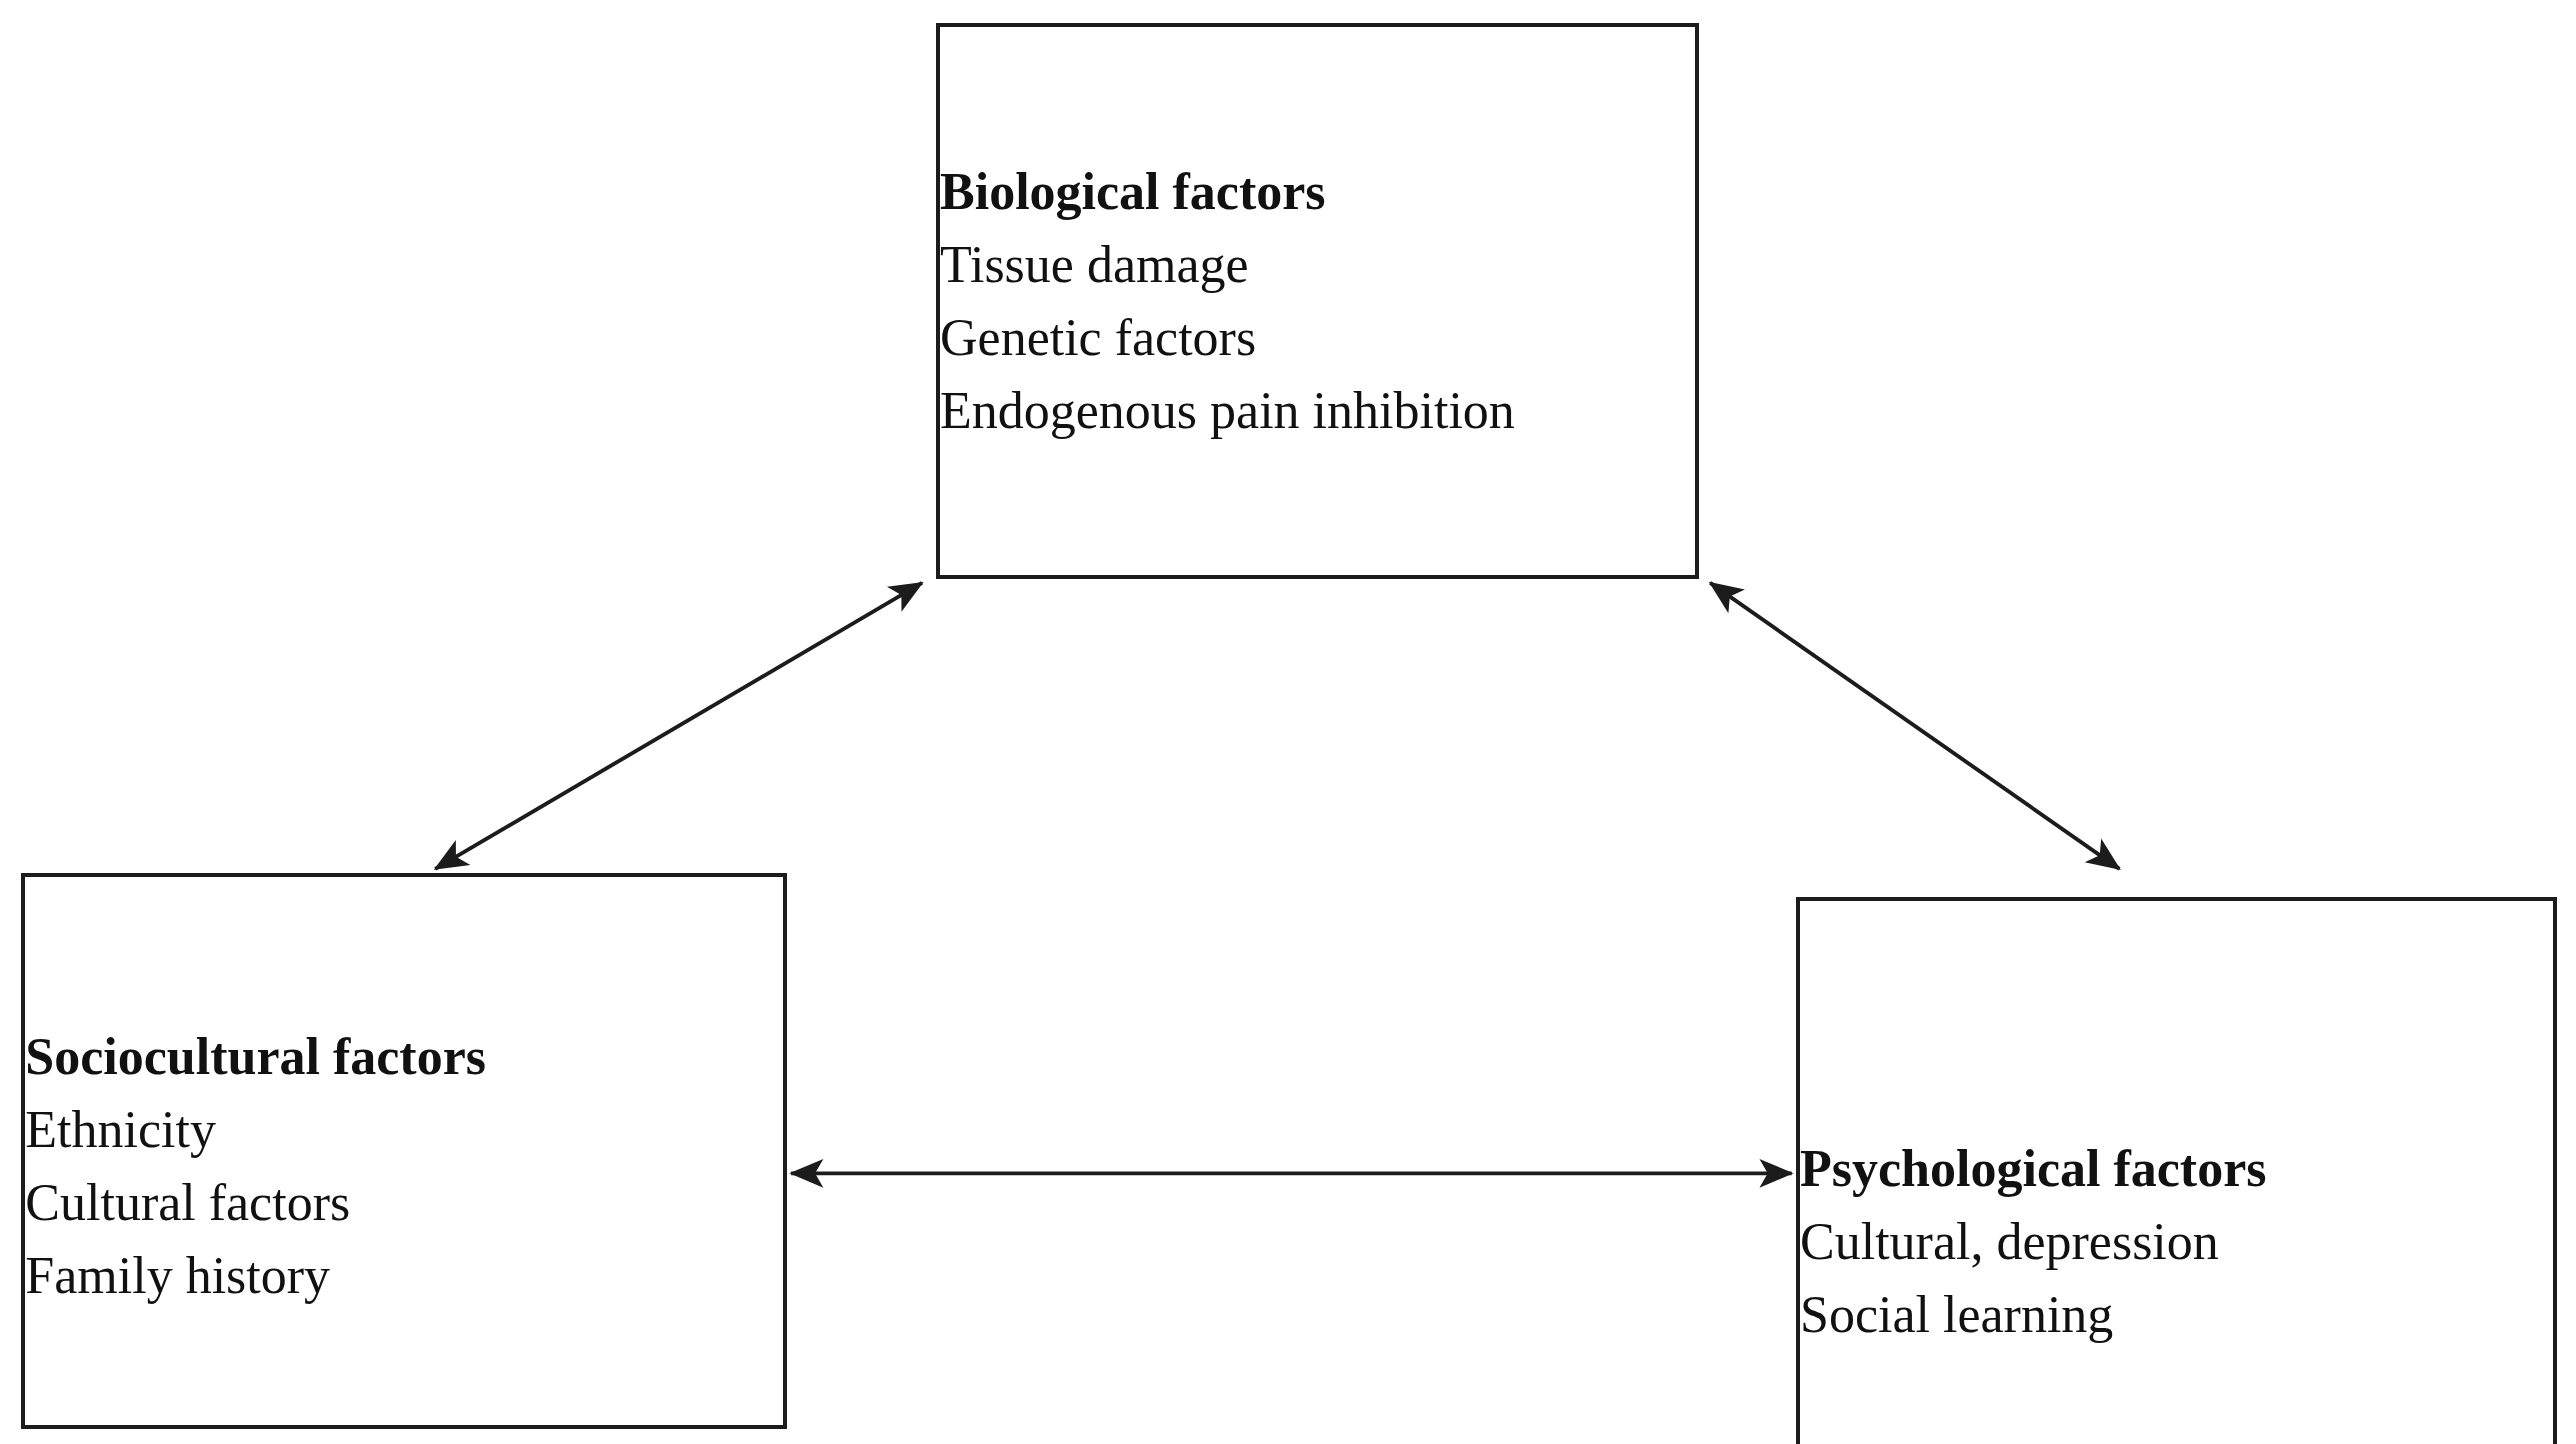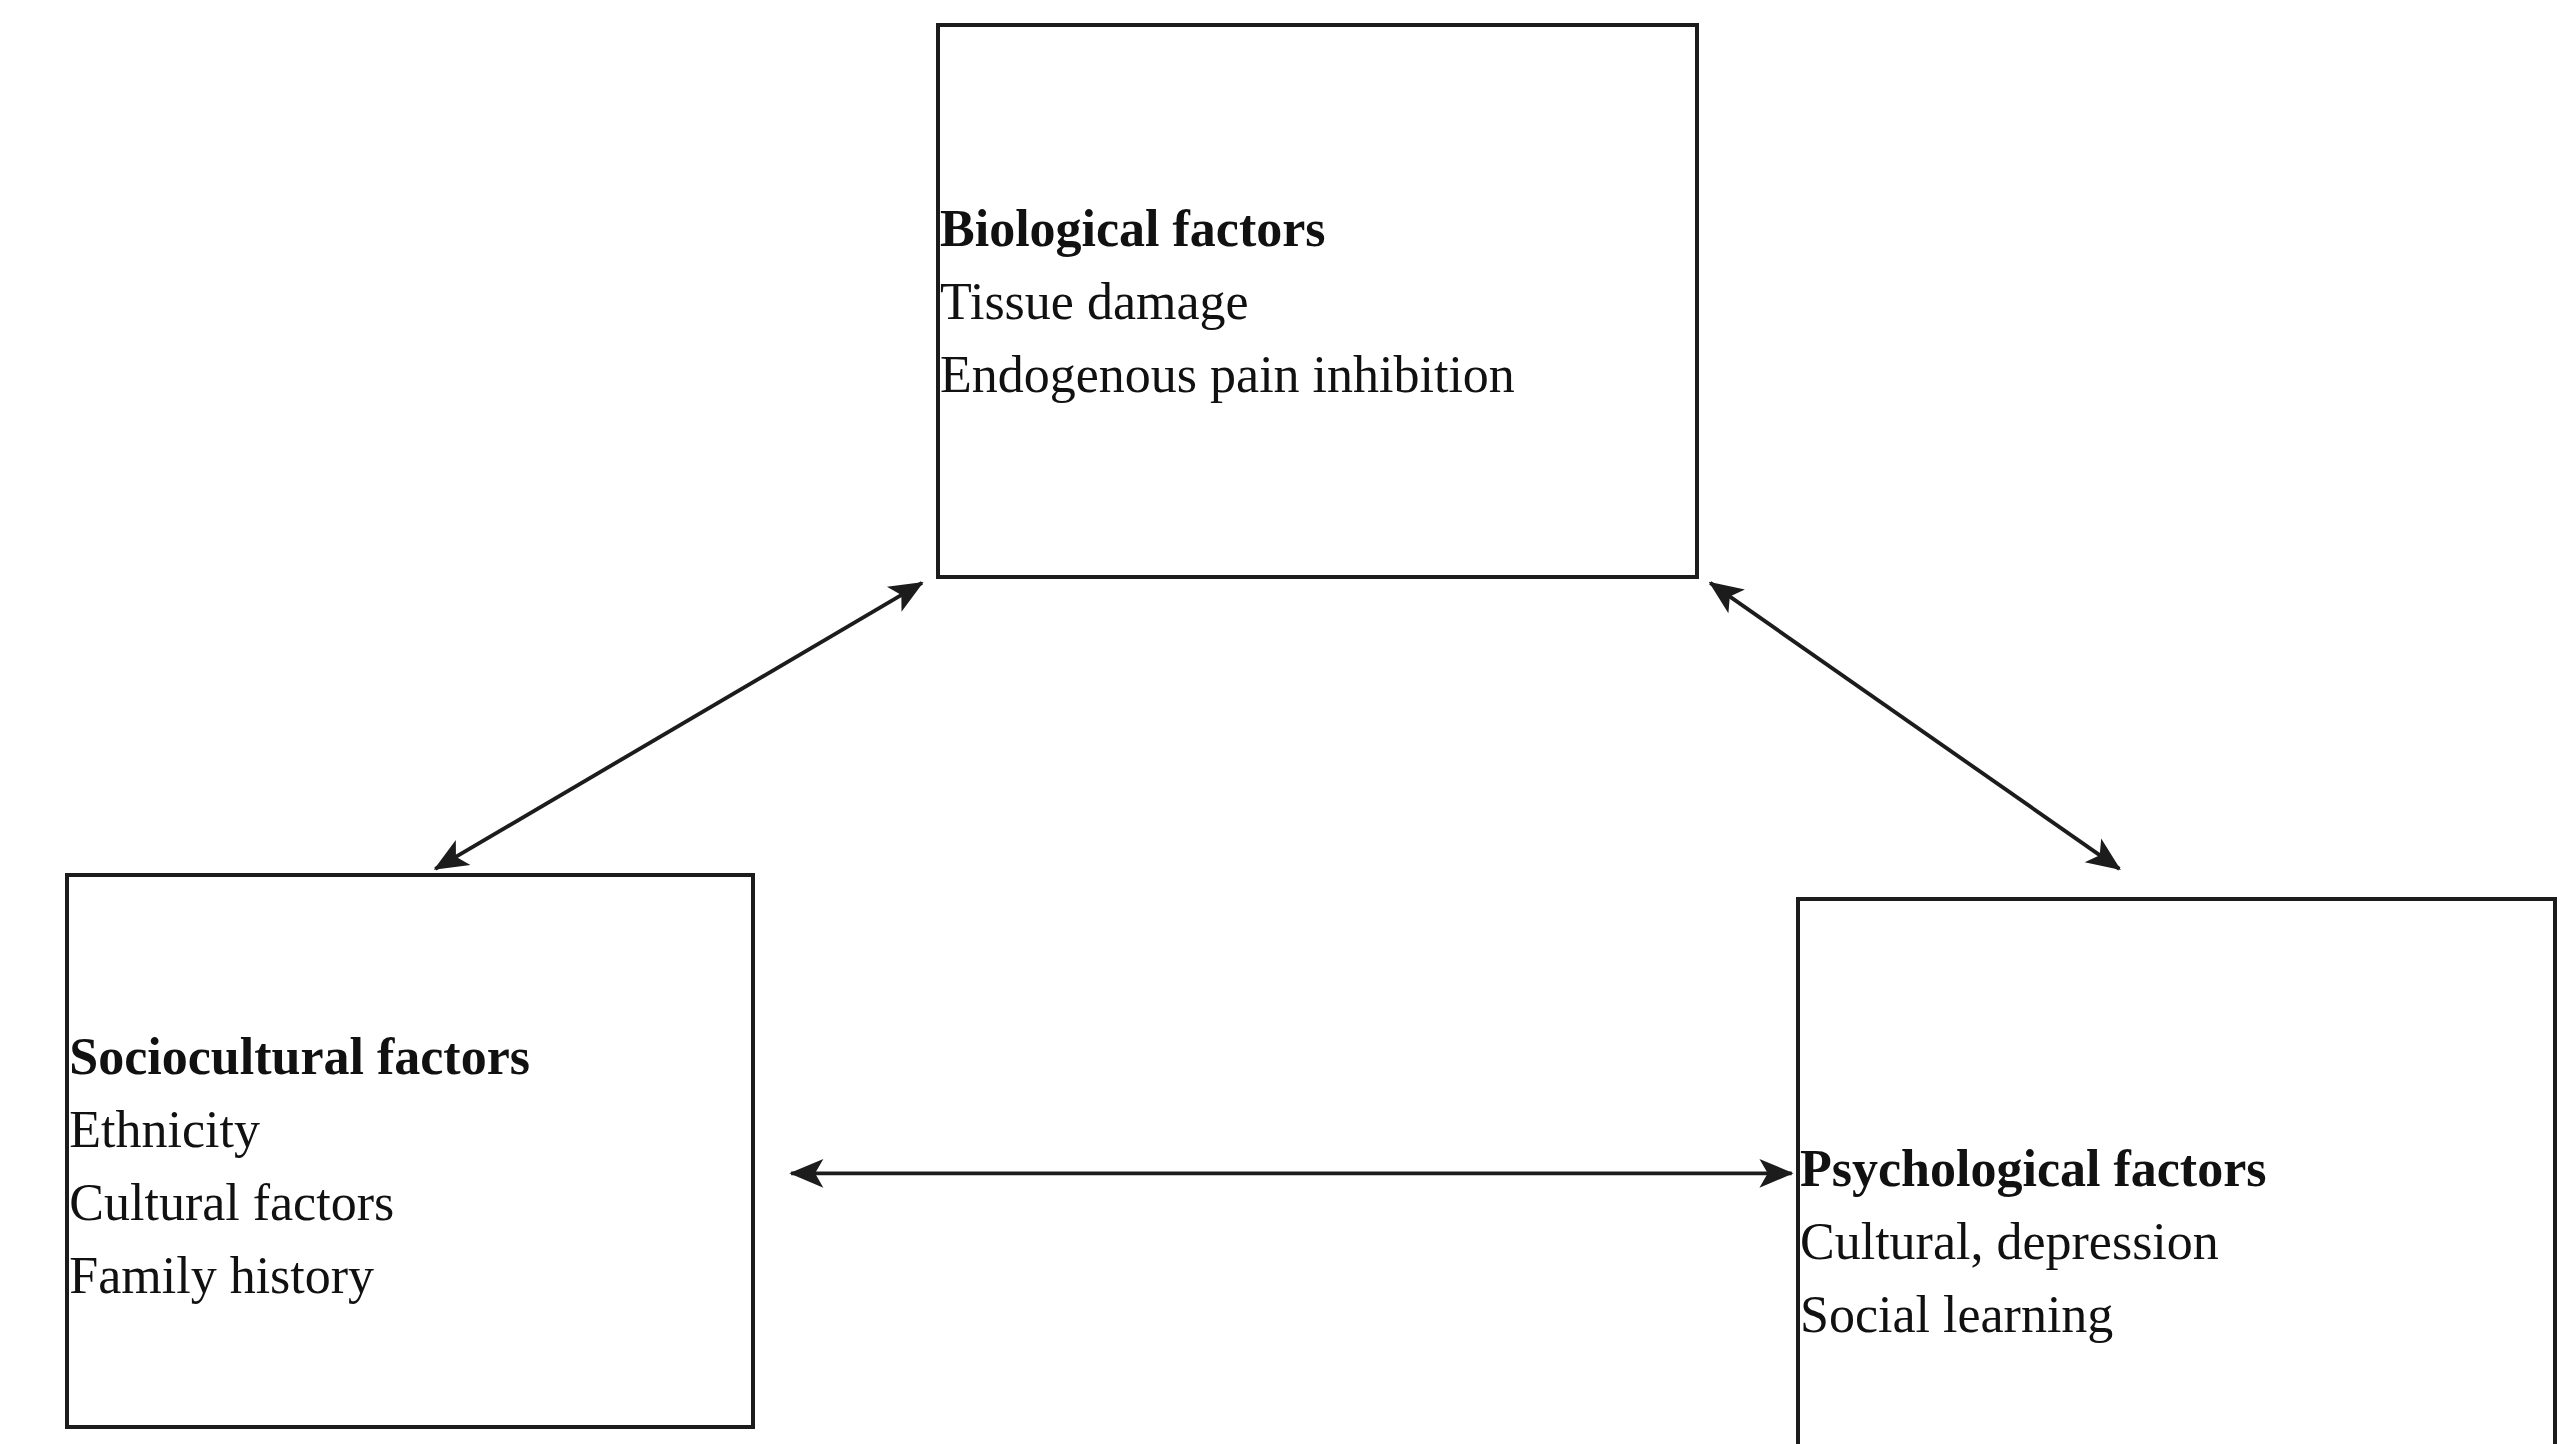--- a/index.html
+++ b/index.html
@@ -28,21 +28,21 @@
     align-items: flex-start;
     justify-content: center;
     text-align: center;
     font-size: 52px;
     line-height: 73px;
   }
   .factor-box .box-title {
     font-weight: bold;
   }
   #box-biological   { left: 936px;  top: 23px;  width: 763px; height: 556px; }
-  #box-sociocultural{ left: 21.3px;   top: 873px; width: 690px; height: 556px; padding-top: 29px; margin-left: 44px; }
+  #box-sociocultural{ left: 21.3px;   top: 873px; width: 766px; height: 556px; padding-top: 29px; }
   #box-psychological{ left: 1796px; top: 897px; width: 761px; height: 660px; padding-top: 29px; }
   #arrow-layer {
     position: absolute;
     left: 0; top: 0;
     width: 2576px;
     height: 1445px;
     pointer-events: none;
   }
   #arrow-layer line {
     stroke: var(--line);
@@ -65,20 +65,21 @@
       </marker>
     </defs>
     <line x1="951" y1="601" x2="449" y2="896" marker-start="url(#dbl-arrow-head)" marker-end="url(#dbl-arrow-head)"></line>
     <line x1="1764" y1="601" x2="2186" y2="896" marker-start="url(#dbl-arrow-head)" marker-end="url(#dbl-arrow-head)"></line>
     <line x1="816" y1="1210" x2="1848" y2="1210" marker-start="url(#dbl-arrow-head)" marker-end="url(#dbl-arrow-head)"></line>
   </svg>
 
   <div class="factor-box" id="box-biological">
     <div class="box-title">Biological factors</div>
     <div class="box-item">Tissue damage</div>
+    <div class="box-item">Genetic factors</div>
     <div class="box-item">Endogenous pain inhibition</div>
   </div>
 
   <div class="factor-box" id="box-sociocultural">
     <div class="box-title">Sociocultural factors</div>
     <div class="box-item">Ethnicity</div>
     <div class="box-item">Cultural factors</div>
     <div class="box-item">Family history</div>
   </div>
 

